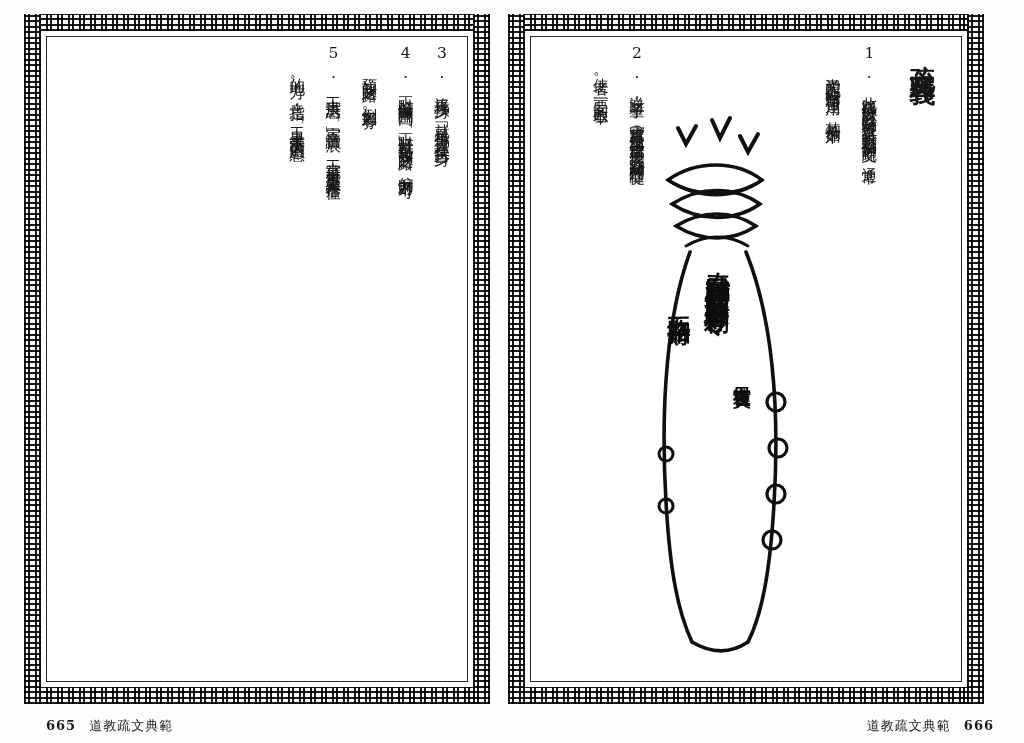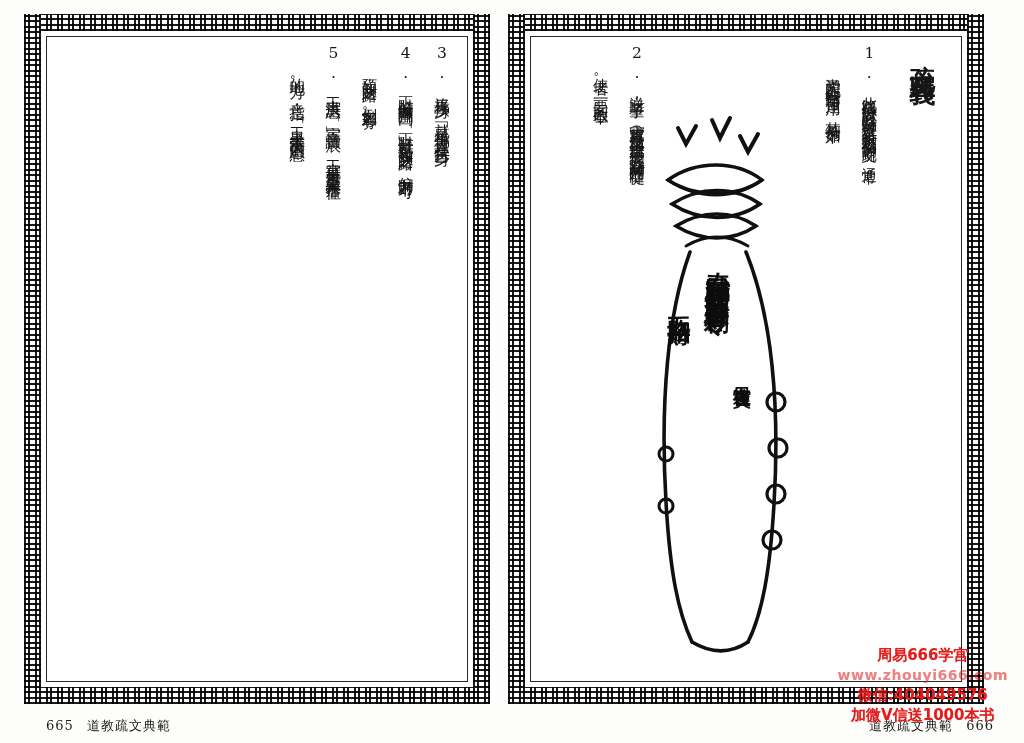--- a/index.html
+++ b/index.html
@@ -137,21 +137,21 @@
 
   
   .footer {
     position: absolute;
     bottom: 8px;
     font-family: "DejaVu Serif", serif;
     font-size: 13px;
     color: #1a1a1a;
     letter-spacing: 1px;
   }
-  .footer .pg { font-weight: normal; margin-right: 8px; margin-top: 8px; }
+  .footer .pg { font-weight: bold; margin-right: 8px; margin-top: 8px; }
   .footer-left  { left: 46px; }
   .footer-right { right: 30px; }
 
   
   .watermark {
     position: absolute;
     right: 16px;
     bottom: 18px;
     text-align: center;
     line-height: 1.35;
@@ -247,20 +247,14 @@
       </div>
 
     </div>
   </div>
 
   <div class="footer footer-right">
     <span>道教疏文典範</span>
     <span class="pg" style="margin-left:8px;margin-right:0">666</span>
   </div>
 
-  <div class="watermark">
-    <div>周易666学宫</div>
-    <div class="wm-url">www.zhouyi666.com</div>
-    <div>微信:404049576</div>
-    <div>加微V信送1000本书</div>
-  </div>
 
 </div>
 
 </body></html>

